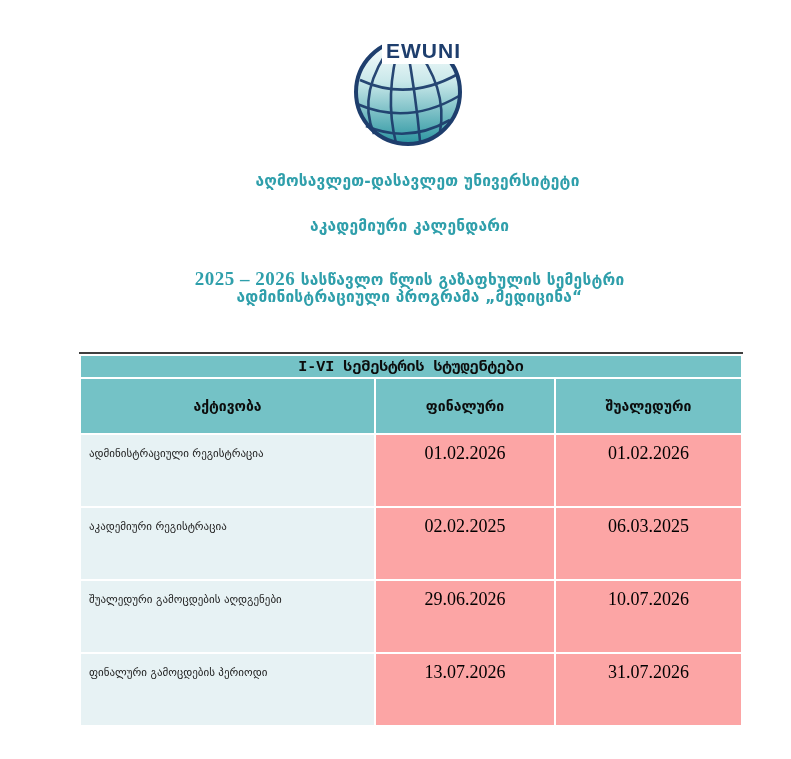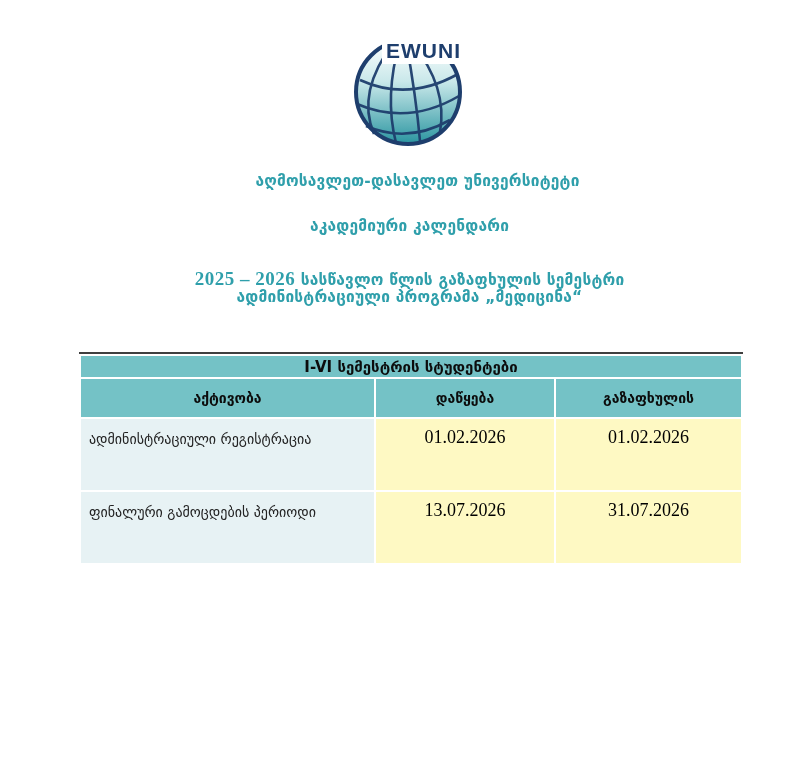--- a/index.html
+++ b/index.html
@@ -42,39 +42,40 @@
     table-layout:fixed;
   }
   .cal-table td,.cal-table th{margin:0;}
   .th-title{
     background:#74c2c6;
     height:21px;
     text-align:center;
     vertical-align:middle;
     font-size:15px;font-weight:700;color:#0c0c0c;
     padding:0;
+    font-family:Liberation Mono, monospace;
   }
   .th-col{
     background:#74c2c6;
     height:30px;
     text-align:center;
     vertical-align:middle;
     font-size:14px;font-weight:700;color:#0c0c0c;
-    padding:4px;
+    padding:12px;
   }
   .td-activity{
     background:#e7f2f4;
     height:59px;
     vertical-align:top;
     text-align:left;
     padding:12px 6px 0 8px;
-    font-size:14px;color:#222222;
+    font-size:11px;color:#222222;
   }
   .td-date{
-    background:#fef9c3;
+    background:#fca5a5;
     height:59px;
     vertical-align:top;
     text-align:center;
     padding:8px 0 0 0;
     font-family:"Liberation Serif",serif;
     font-size:18px;color:#000000;
   }
   .col-activity{width:293px;}
   .col-start{width:178px;}
   .col-end{width:185px;}
@@ -118,27 +119,37 @@
       <col class="col-activity">
         <col class="col-start">
         <col class="col-end">
     </colgroup>
     <tbody>
       <tr>
         <td class="th-title" colspan="3">I-VI სემესტრის სტუდენტები</td>
       </tr>
       <tr>
         <td class="th-col">აქტივობა</td>
-        <td class="th-col">დაწყება</td>
-        <td class="th-col">გაზაფხულის</td>
+        <td class="th-col">ფინალური</td>
+        <td class="th-col">შუალედური</td>
       </tr>
       <tr>
         <td class="td-activity">ადმინისტრაციული რეგისტრაცია</td>
         <td class="td-date">01.02.2026</td>
         <td class="td-date">01.02.2026</td>
+      </tr>
+      <tr>
+        <td class="td-activity">აკადემიური რეგისტრაცია</td>
+        <td class="td-date">02.02.2025</td>
+        <td class="td-date">06.03.2025</td>
+      </tr>
+      <tr>
+        <td class="td-activity">შუალედური გამოცდების აღდგენები</td>
+        <td class="td-date">29.06.2026</td>
+        <td class="td-date">10.07.2026</td>
       </tr>
       <tr>
         <td class="td-activity">ფინალური გამოცდების პერიოდი</td>
         <td class="td-date">13.07.2026</td>
         <td class="td-date">31.07.2026</td>
       </tr>
     </tbody>
   </table>
 
 </div>

